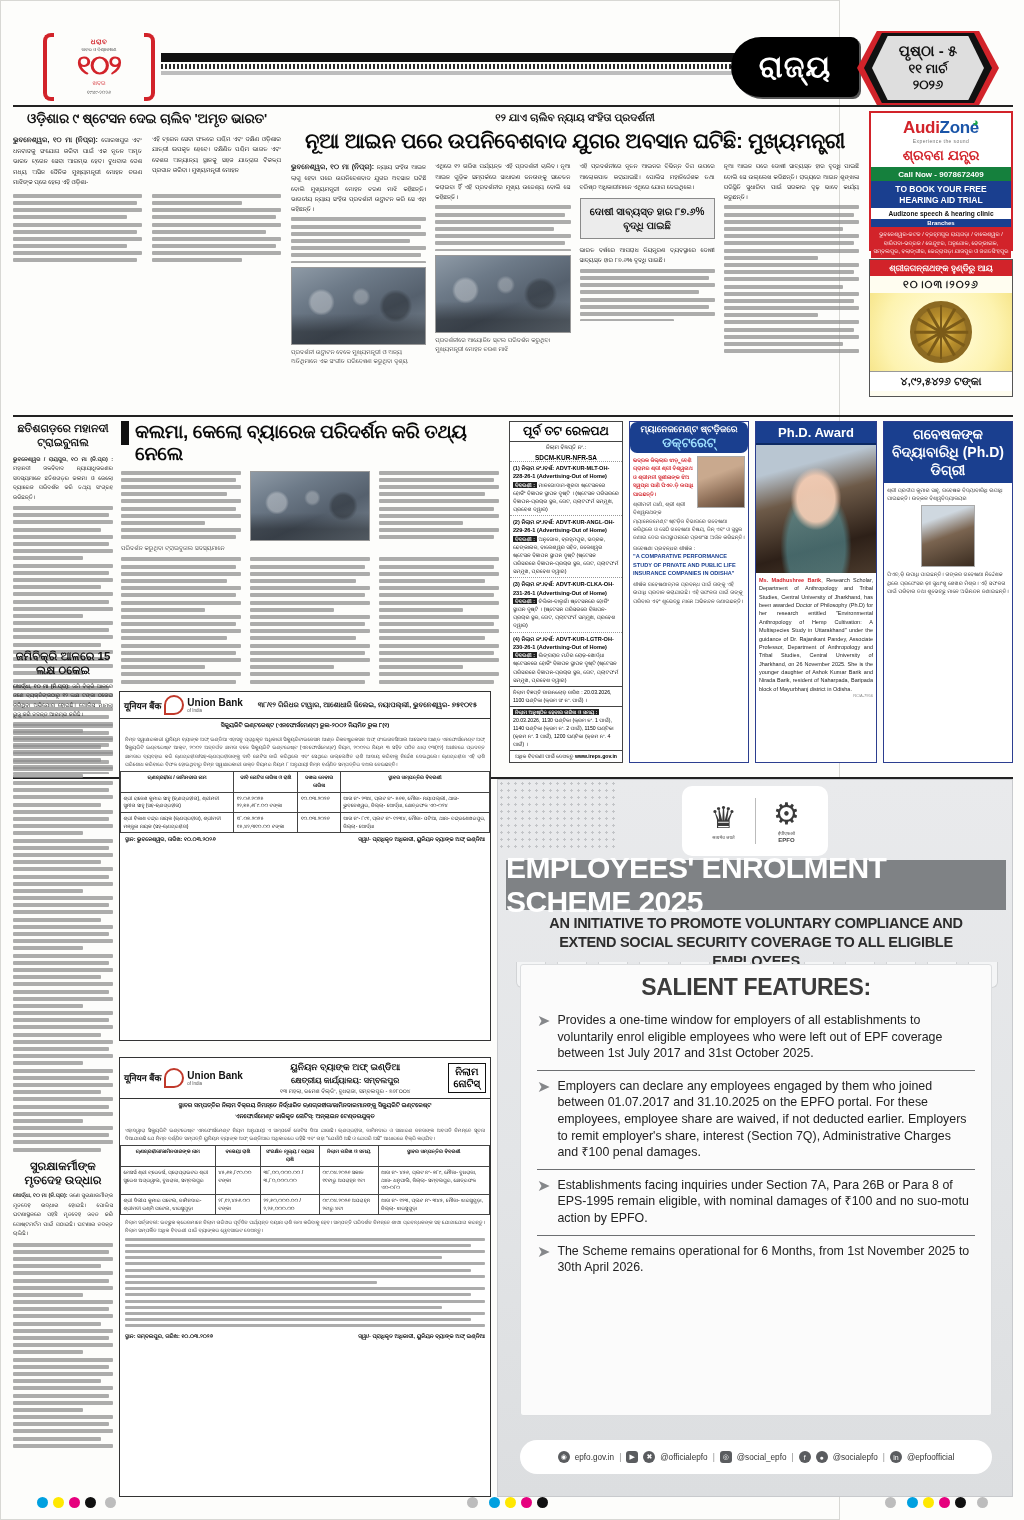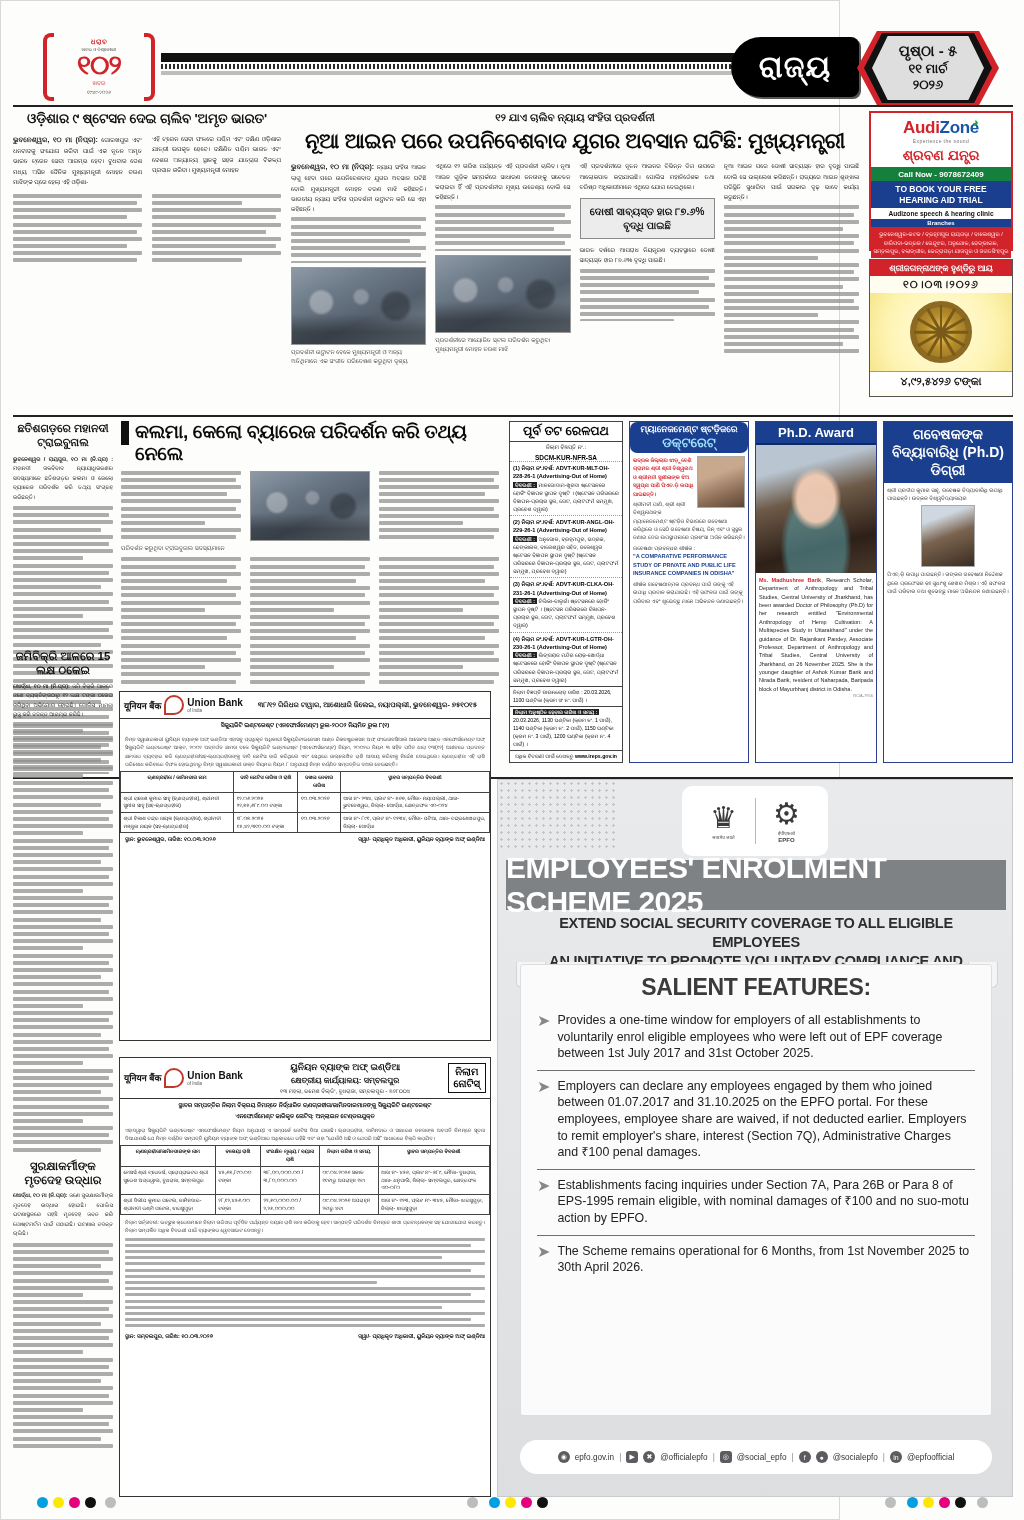--- a/index.html
+++ b/index.html
@@ -944,22 +944,22 @@
         <div class="sub">ईपीएफओ</div>
         <div class="sub" style="font-weight:bold;font-size:6px;">EPFO</div>
       </div>
     </div>
 
     <div class="epfo-band">
       <span>EMPLOYEES' ENROLMENT SCHEME 2025</span>
     </div>
 
     <div class="epfo-sub">
+      <div>AN INITIATIVE TO PROMOTE VOLUNTARY COMPLIANCE AND</div>
       <div>EXTEND SOCIAL SECURITY COVERAGE TO ALL ELIGIBLE EMPLOYEES</div>
-      <div>AN INITIATIVE TO PROMOTE VOLUNTARY COMPLIANCE AND</div>
     </div>
 
     <div class="epfo-tabs">
       <div class="epfo-tab"></div>
       <div class="epfo-tab"></div>
       <div class="epfo-tab"></div>
       <div class="epfo-tab"></div>
       <div class="epfo-tab"></div>
       <div class="epfo-tab"></div>
       <div class="epfo-tab"></div>

